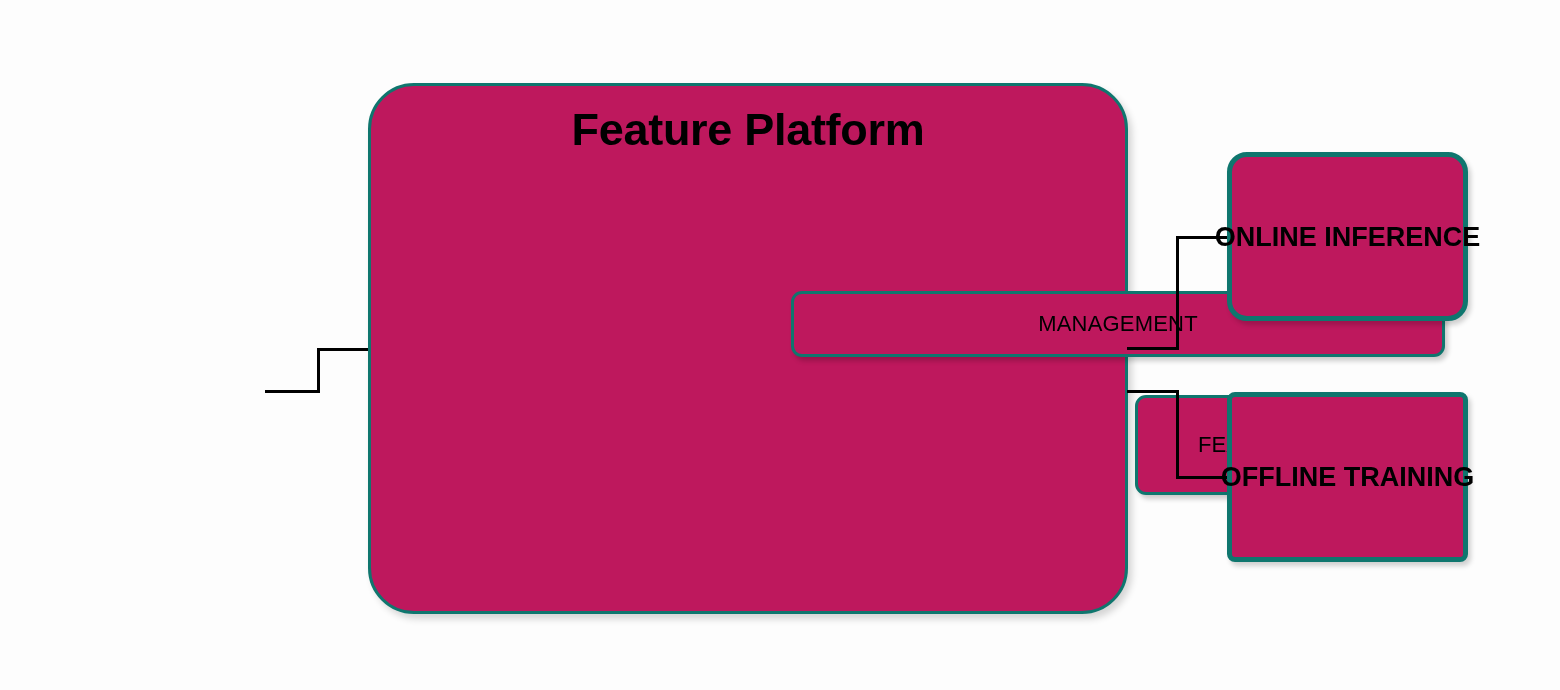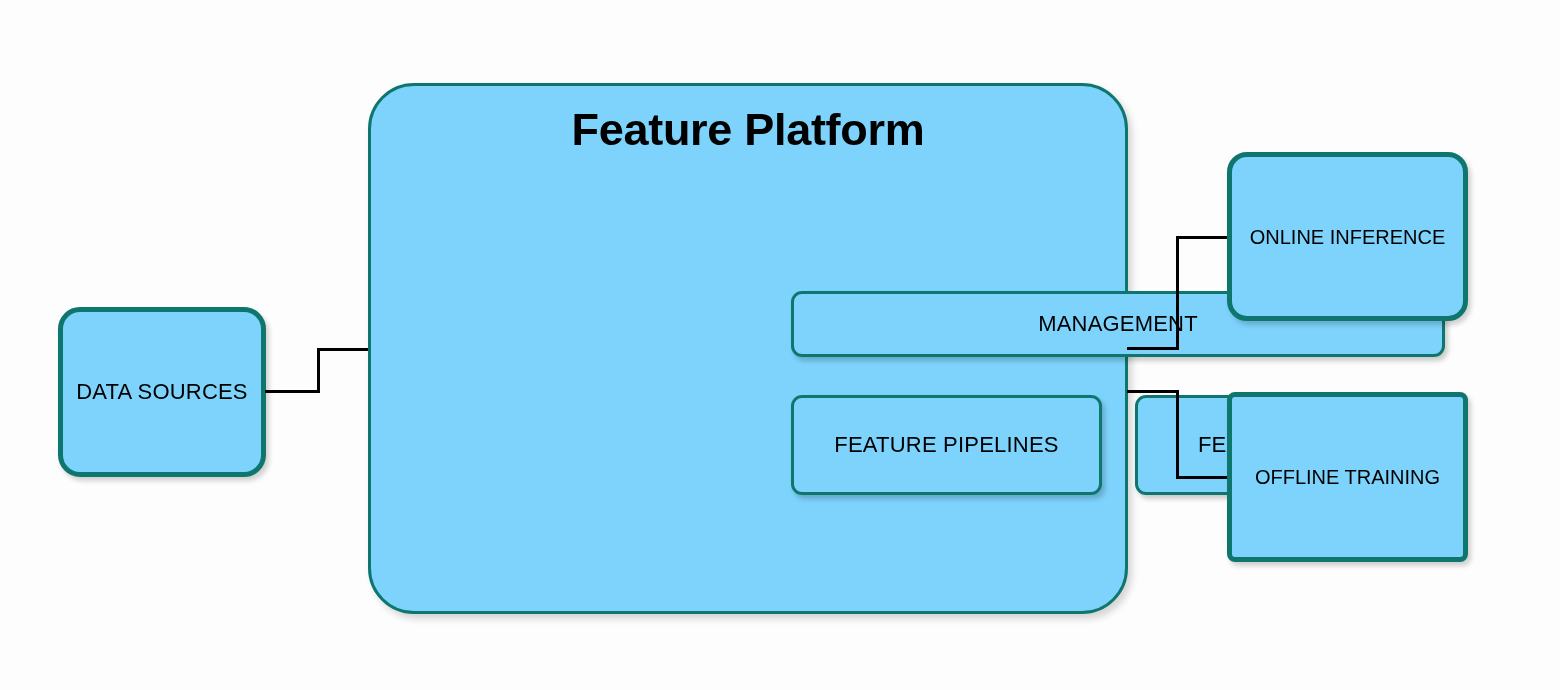--- a/index.html
+++ b/index.html
@@ -15,21 +15,21 @@
     background: #fdfdfd;
     overflow: hidden;
     font-family: "Liberation Sans", "DejaVu Sans", sans-serif;
     color: #000000;
   }
 
   
   .node {
     position: absolute;
     box-sizing: border-box;
-    background: #7dd3fc;
+    background: #be185d;
     border: 5px solid #0f766e;
     box-shadow: 3px 4px 5px rgba(0,0,0,0.18);
     display: flex;
     align-items: center;
     justify-content: center;
   }
   .node-label {
     font-size: 22px;
     line-height: 1;
     letter-spacing: 0.2px;
@@ -83,56 +83,51 @@
   #box-offline-training {
     left: 1227px; top: 392px; width: 241px; height: 170px;
     border-radius: 8px;
   }
   
   .overflow-label {
     position: absolute;
     left: 50%;
     top: 50%;
     transform: translate(-50%, -50%);
-    font-size: 20px;
+    font-size: 27px;
     white-space: nowrap;
     line-height: 1;
+    font-weight: bold;
   }
 
   
   .conn {
     position: absolute;
     background: #000000;
   }
   .conn.h { height: 3px; }
   .conn.v { width: 3px; }
 </style>
 </head>
 <body>
 
 <div id="canvas">
 
-  <div class="node" id="box-data-sources">
-    <span class="node-label">DATA SOURCES</span>
-  </div>
 
   <div class="conn h" style="left:265px; top:390px; width:55px;"></div>
   <div class="conn v" style="left:317px; top:348px; height:45px;"></div>
   <div class="conn h" style="left:317px; top:348px; width:54px;"></div>
 
   <div class="node" id="platform">
     <div id="platform-title">Feature Platform</div>
 
     <div class="node inner" id="box-management">
       <span class="node-label">MANAGEMENT</span>
     </div>
 
-    <div class="node inner" id="box-pipelines">
-      <span class="node-label">FEATURE PIPELINES</span>
-    </div>
 
     <div class="node inner" id="box-store">
       <span class="node-label">FEATURE STORE</span>
     </div>
 
   </div>
 
   <div class="conn h" style="left:1127px; top:347px; width:52px;"></div>
   <div class="conn v" style="left:1176px; top:236px; height:114px;"></div>
   <div class="conn h" style="left:1176px; top:236px; width:55px;"></div>

